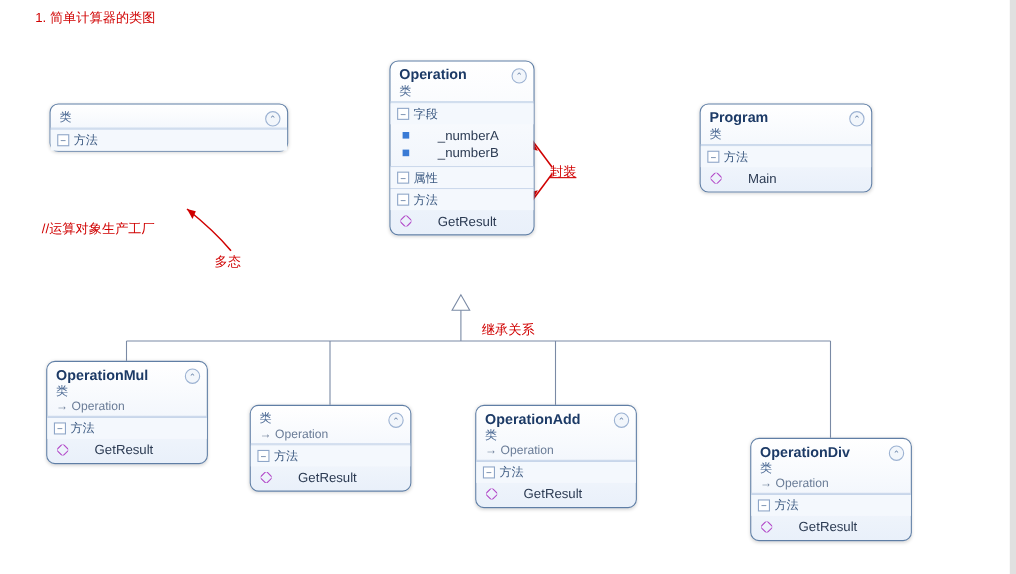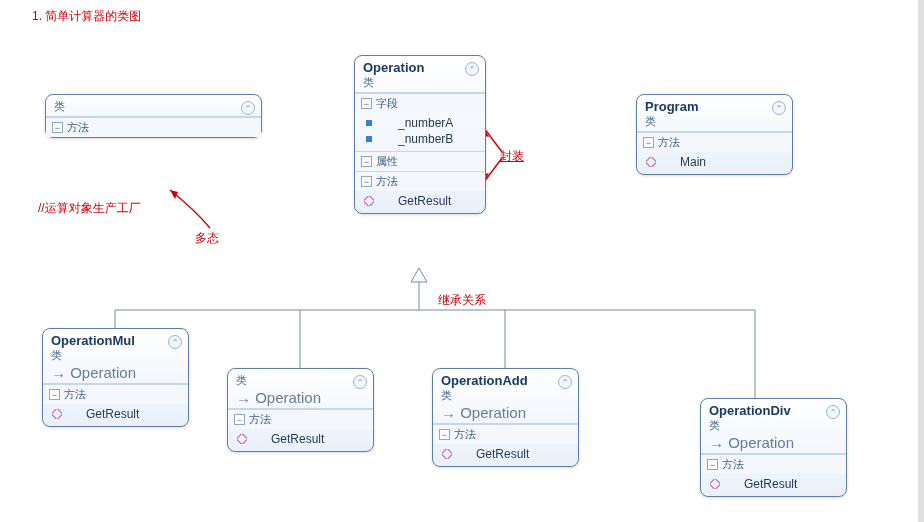--- a/index.html
+++ b/index.html
@@ -53,21 +53,21 @@
     font-weight: bold;
     color: #1c3a66;
     font-size: 13px;
   }
   .class-stereo {
     color: #4a6893;
     font-size: 11px;
   }
   .class-inherit {
     color: #6a7c97;
-    font-size: 15px;
+    font-size: 11px;
     margin-top: 1px;
   }
   .chevron {
     position: absolute;
     right: 6px;
     top: 6px;
     width: 12px;
     height: 12px;
     border-radius: 50%;
     border: 1px solid #9cb2d2;
@@ -341,21 +341,21 @@
               <svg width="10" height="10">
                 <rect x="1" y="1" width="8" height="8" fill="none" stroke="#b34bc9" transform="rotate(45 5 5)"></rect>
               </svg>
             </span>
           <span>GetResult</span>
         </div>
       </div>
     </div>
   </div>
 
-  <div class="class-box" style="left:682px; top:398px; width:145px;margin-left:18px;">
+  <div class="class-box" style="left:682px; top:398px; width:145px;">
     <div class="class-header">
       <div class="class-title">OperationDiv</div>
       <div class="class-stereo">类</div>
       <div class="class-inherit">→ <span>Operation</span></div>
       <div class="chevron">⌃</div>
     </div>
     <div class="section">
       <div class="section-header">
         <span class="toggle">−</span>
         <span>方法</span>

